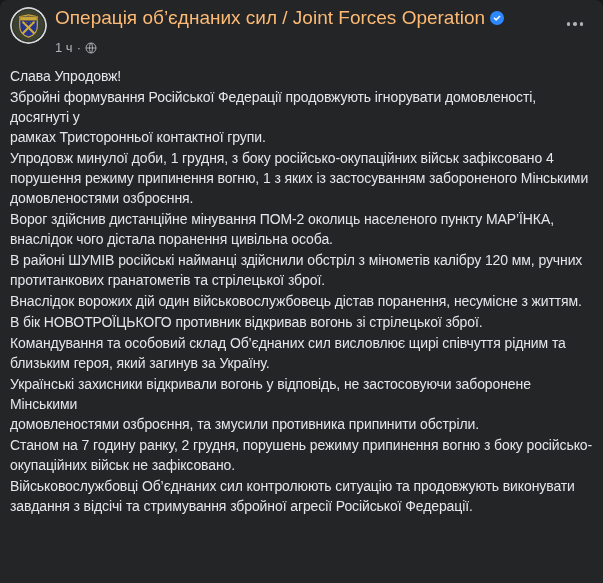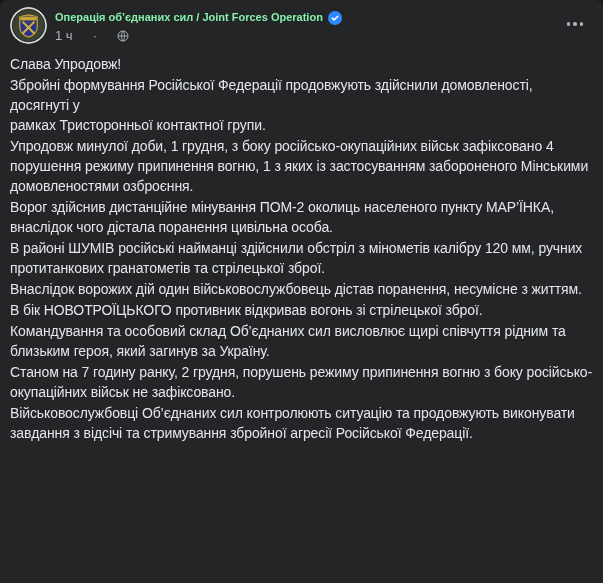--- a/index.html
+++ b/index.html
@@ -23,27 +23,27 @@
     position:relative;
   }
   .avatar{
     width:37px;height:37px;border-radius:50%;
     flex:0 0 auto;display:block;cursor:pointer;overflow:hidden;
   }
   .avatar svg{display:block;}
   .hinfo{margin-left:8px;padding-top:1px;min-width:0;}
   .name-row{display:flex;align-items:center;gap:5px;}
   .pname{
-    font-size:11px;font-weight:700;color:#86efac;
+    font-size:19px;font-weight:400;color:#fdba74;
     line-height:19px;cursor:pointer;white-space:nowrap;
   }
   .vbadge{display:inline-flex;align-items:center;}
   .meta-row{
-    display:flex;align-items:center;gap:20px;
-    color:#b0b3b8;font-size:13px;line-height:16px;margin-top:1px;
+    display:flex;align-items:center;gap:4px;
+    color:#b0b3b8;font-size:13px;line-height:16px;margin-top:13px;
   }
   .ts{cursor:pointer;}
   .dotsep{font-size:13px;}
   .globe{display:inline-flex;align-items:center;opacity:.95;}
   .more{
     position:absolute;right:12px;top:10px;
     background:none;border:none;cursor:pointer;
     width:32px;height:28px;border-radius:6px;
     display:flex;align-items:center;justify-content:center;
   }
@@ -107,31 +107,33 @@
       <span class="dots">
           <i></i>
           <i></i>
           <i></i>
         </span>
     </button>
   </header>
 
   <div class="body">
       <div class="para">Слава Упродовж!</div>
-      <div class="para">Збройні формування Російської Федерації продовжують здійснили домовленості, досягнуті у
+      <div class="para">Збройні формування Російської Федерації продовжують ігнорувати домовленості, досягнуті у
 рамках Тристоронньої контактної групи.</div>
       <div class="para">Упродовж минулої доби, 1 грудня, з боку російсько-окупаційних військ зафіксовано 4
 порушення режиму припинення вогню, 1 з яких із застосуванням забороненого Мінськими
 домовленостями озброєння.</div>
       <div class="para">Ворог здійснив дистанційне мінування ПОМ-2 околиць населеного пункту МАР’ЇНКА,
 внаслідок чого дістала поранення цивільна особа.</div>
       <div class="para">В районі ШУМІВ російські найманці здійснили обстріл з мінометів калібру 120 мм, ручних
 протитанкових гранатометів та стрілецької зброї.</div>
       <div class="para">Внаслідок ворожих дій один військовослужбовець дістав поранення, несумісне з життям.</div>
       <div class="para">В бік НОВОТРОЇЦЬКОГО противник відкривав вогонь зі стрілецької зброї.</div>
       <div class="para">Командування та особовий склад Об’єднаних сил висловлює щирі співчуття рідним та
 близьким героя, який загинув за Україну.</div>
+      <div class="para">Українські захисники відкривали вогонь у відповідь, не застосовуючи заборонене Мінськими
+домовленостями озброєння, та змусили противника припинити обстріли.</div>
       <div class="para">Станом на 7 годину ранку, 2 грудня, порушень режиму припинення вогню з боку російсько-
 окупаційних військ не зафіксовано.</div>
       <div class="para">Військовослужбовці Об’єднаних сил контролюють ситуацію та продовжують виконувати
 завдання з відсічі та стримування збройної агресії Російської Федерації.</div>
     </div>
 </article>
 
 </body></html>

